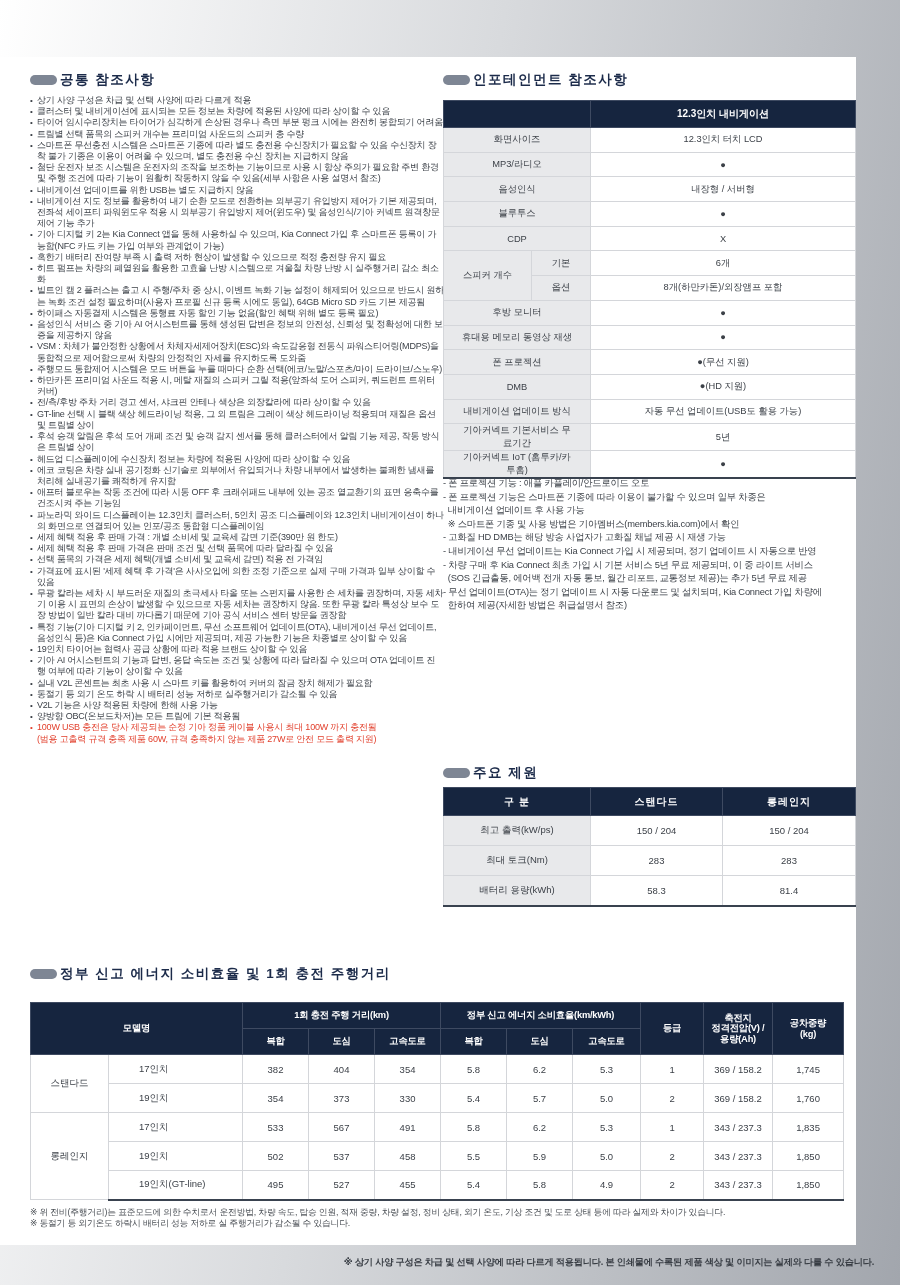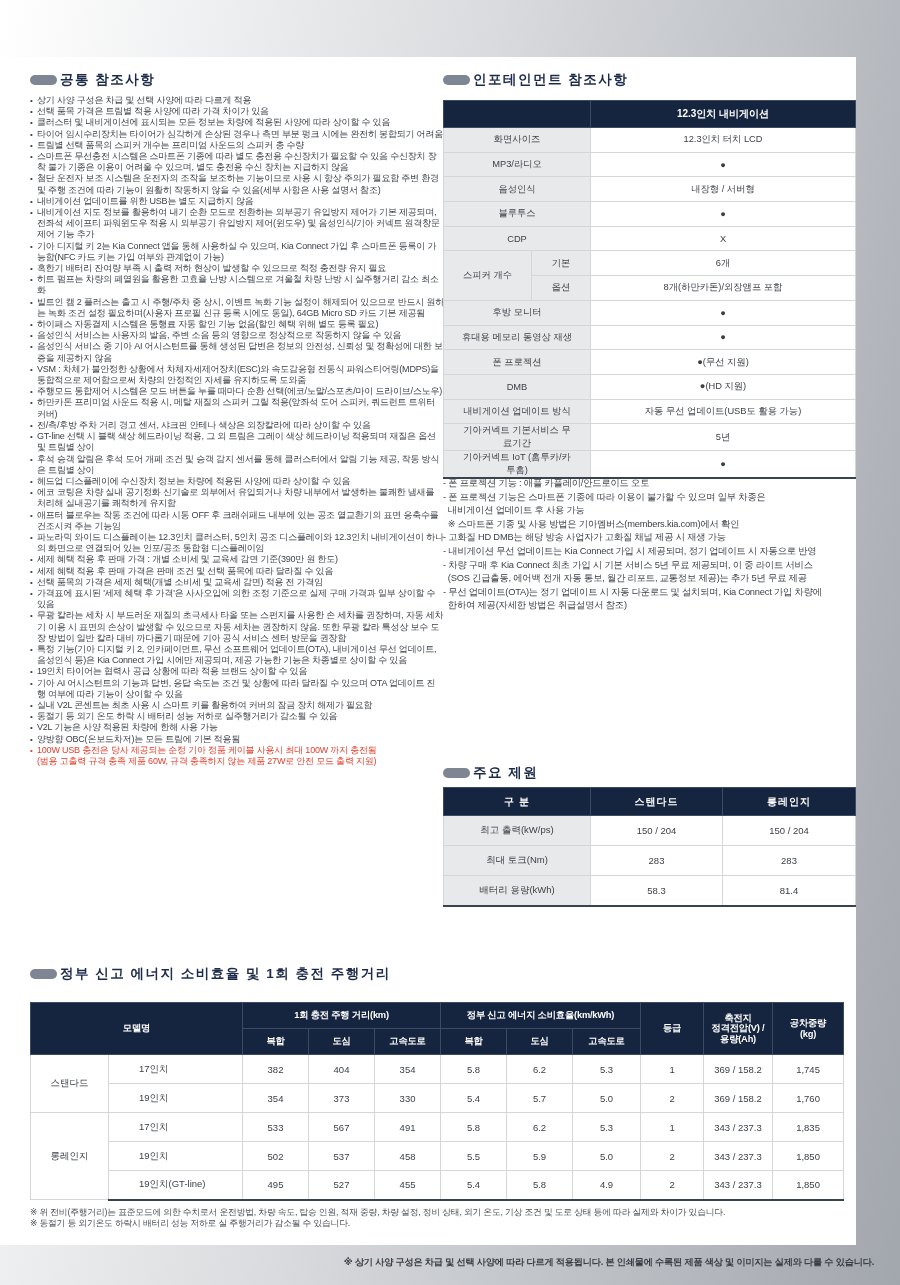--- a/index.html
+++ b/index.html
@@ -64,34 +64,32 @@
 
 <div class="page">
   <div class="panel">
 
     <div class="section-head head-common">
       <span class="pill"></span>
       <span class="section-title">공통 참조사항</span>
     </div>
     <ul class="common-list">
         <li>상기 사양 구성은 차급 및 선택 사양에 따라 다르게 적용</li>
-        <li>선택 품목 가격은 트림별 적용 사양에 따라 가격 차이가 있음</li>
         <li>클러스터 및 내비게이션에 표시되는 모든 정보는 차량에 적용된 사양에 따라 상이할 수 있음</li>
         <li>타이어 임시수리장치는 타이어가 심각하게 손상된 경우나 측면 부분 펑크 시에는 완전히 봉합되기 어려움</li>
         <li>트림별 선택 품목의 스피커 개수는 프리미엄 사운드의 스피커 총 수량</li>
         <li>스마트폰 무선충전 시스템은 스마트폰 기종에 따라 별도 충전용 수신장치가 필요할 수 있음 수신장치 장착 불가 기종은 이용이 어려울 수 있으며, 별도 충전용 수신 장치는 지급하지 않음</li>
         <li>첨단 운전자 보조 시스템은 운전자의 조작을 보조하는 기능이므로 사용 시 항상 주의가 필요함 주변 환경 및 주행 조건에 따라 기능이 원활히 작동하지 않을 수 있음(세부 사항은 사용 설명서 참조)</li>
         <li>내비게이션 업데이트를 위한 USB는 별도 지급하지 않음</li>
         <li>내비게이션 지도 정보를 활용하여 내기 순환 모드로 전환하는 외부공기 유입방지 제어가 기본 제공되며, 전좌석 세이프티 파워윈도우 적용 시 외부공기 유입방지 제어(윈도우) 및 음성인식/기아 커넥트 원격창문제어 기능 추가</li>
         <li>기아 디지털 키 2는 Kia Connect 앱을 통해 사용하실 수 있으며, Kia Connect 가입 후 스마트폰 등록이 가능함(NFC 카드 키는 가입 여부와 관계없이 가능)</li>
         <li>혹한기 배터리 잔여량 부족 시 출력 저하 현상이 발생할 수 있으므로 적정 충전량 유지 필요</li>
         <li>히트 펌프는 차량의 폐열원을 활용한 고효율 난방 시스템으로 겨울철 차량 난방 시 실주행거리 감소 최소화</li>
         <li>빌트인 캠 2 플러스는 출고 시 주행/주차 중 상시, 이벤트 녹화 기능 설정이 해제되어 있으므로 반드시 원하는 녹화 조건 설정 필요하며(사용자 프로필 신규 등록 시에도 동일), 64GB Micro SD 카드 기본 제공됨</li>
         <li>하이패스 자동결제 시스템은 통행료 자동 할인 기능 없음(할인 혜택 위해 별도 등록 필요)</li>
-        <li>음성인식 서비스는 사용자의 발음, 주변 소음 등의 영향으로 정상적으로 작동하지 않을 수 있음</li>
         <li>음성인식 서비스 중 기아 AI 어시스턴트를 통해 생성된 답변은 정보의 안전성, 신뢰성 및 정확성에 대한 보증을 제공하지 않음</li>
         <li>VSM : 차체가 불안정한 상황에서 차체자세제어장치(ESC)와 속도감응형 전동식 파워스티어링(MDPS)을 통합적으로 제어함으로써 차량의 안정적인 자세를 유지하도록 도와줌</li>
         <li>주행모드 통합제어 시스템은 모드 버튼을 누를 때마다 순환 선택(에코/노말/스포츠/마이 드라이브/스노우)</li>
         <li>하만카돈 프리미엄 사운드 적용 시, 메탈 재질의 스피커 그릴 적용(앞좌석 도어 스피커, 쿼드런트 트위터 커버)</li>
         <li>전/측/후방 주차 거리 경고 센서, 샤크핀 안테나 색상은 외장칼라에 따라 상이할 수 있음</li>
         <li>GT-line 선택 시 블랙 색상 헤드라이닝 적용, 그 외 트림은 그레이 색상 헤드라이닝 적용되며 재질은 옵션 및 트림별 상이</li>
         <li>후석 승객 알림은 후석 도어 개폐 조건 및 승객 감지 센서를 통해 클러스터에서 알림 기능 제공, 작동 방식은 트림별 상이</li>
         <li>헤드업 디스플레이에 수신장치 정보는 차량에 적용된 사양에 따라 상이할 수 있음</li>
         <li>에코 코팅은 차량 실내 공기정화 신기술로 외부에서 유입되거나 차량 내부에서 발생하는 불쾌한 냄새를 처리해 실내공기를 쾌적하게 유지함</li>
         <li>애프터 블로우는 작동 조건에 따라 시동 OFF 후 크래쉬패드 내부에 있는 공조 열교환기의 표면 응축수를 건조시켜 주는 기능임</li>

